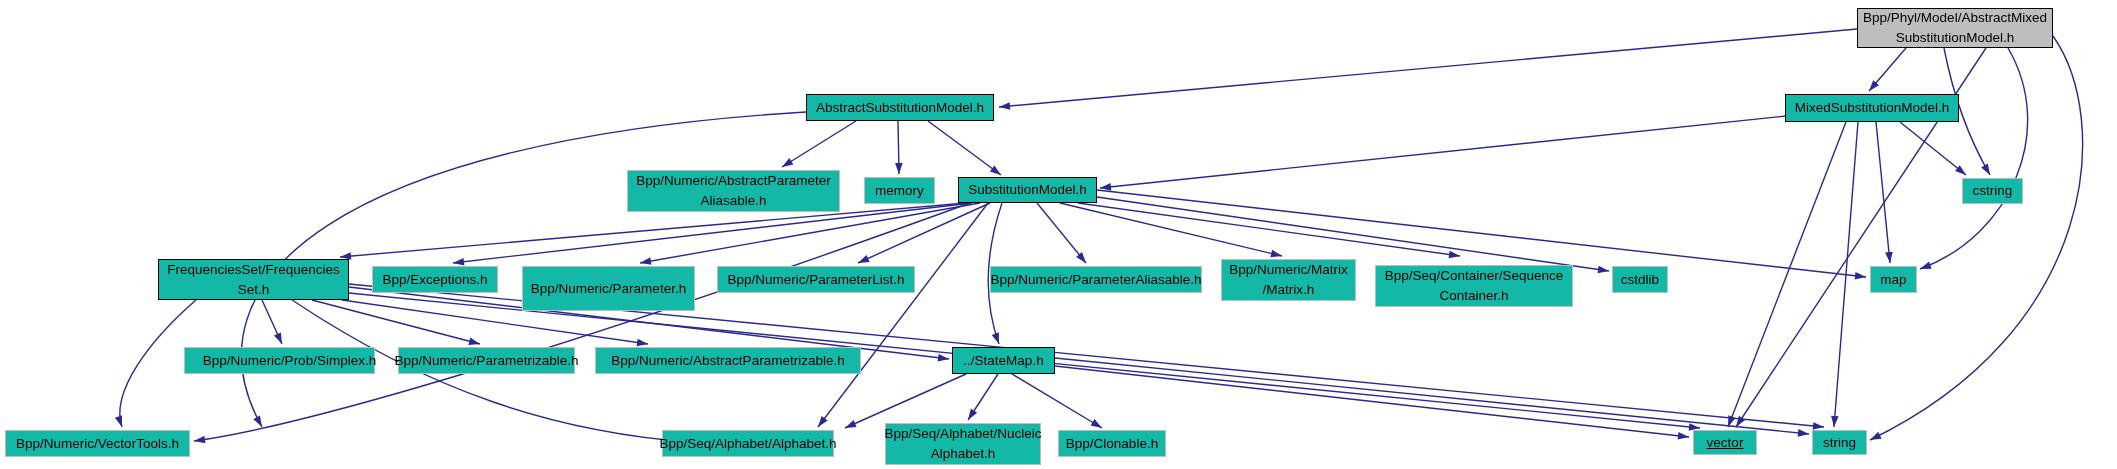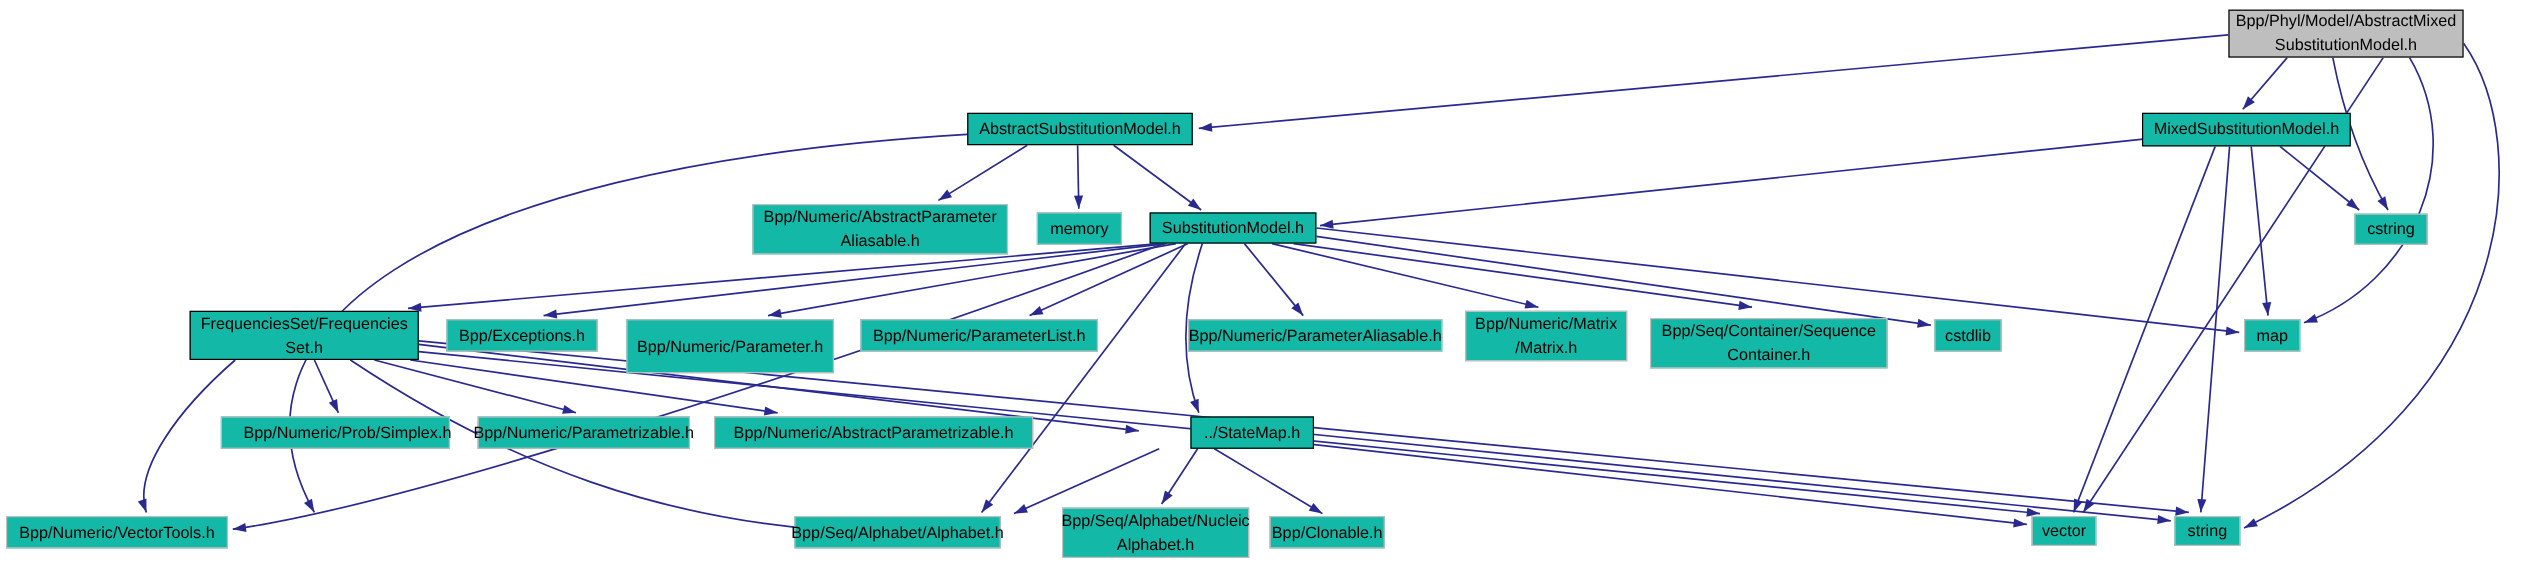--- a/index.html
+++ b/index.html
@@ -123,21 +123,21 @@
   <div class="node" id="param_aliasable" style="left: 990px; top: 266px; width: 212px; height: 27px;">Bpp/Numeric/ParameterAliasable.h</div>
   <div class="node" id="matrix" style="left: 1221px; top: 259px; width: 135px; height: 42px;">Bpp/Numeric/Matrix
 /Matrix.h</div>
   <div class="node" id="seq_container" style="left: 1375px; top: 265px; width: 198px; height: 42px;">Bpp/Seq/Container/Sequence
 Container.h</div>
   <div class="node" id="cstdlib" style="left: 1612px; top: 266px; width: 56px; height: 27px;">cstdlib</div>
   <div class="node" id="map" style="left: 1870px; top: 266px; width: 47px; height: 27px;">map</div>
   <div class="node" id="simplex" style="left: 184px; top: 347px; width: 191px; height: 27px; padding-left: 24px;">Bpp/Numeric/Prob/Simplex.h</div>
   <div class="node" id="parametrizable" style="left: 398px; top: 347px; width: 177px; height: 27px;">Bpp/Numeric/Parametrizable.h</div>
   <div class="node" id="abstract_parametrizable" style="left: 595px; top: 347px; width: 266px; height: 27px;">Bpp/Numeric/AbstractParametrizable.h</div>
-  <div class="node accent" id="state_map" style="left: 952px; top: 347px; width: 103px; height: 27px; margin-left: 40px;">../StateMap.h</div>
+  <div class="node accent" id="state_map" style="left: 952px; top: 347px; width: 103px; height: 27px;">../StateMap.h</div>
   <div class="node" id="vector_tools" style="left: 5px; top: 430px; width: 185px; height: 27px;">Bpp/Numeric/VectorTools.h</div>
   <div class="node" id="alphabet" style="left: 662px; top: 430px; width: 172px; height: 27px;">Bpp/Seq/Alphabet/Alphabet.h</div>
   <div class="node" id="nucleic_alphabet" style="left: 885px; top: 423px; width: 156px; height: 42px;">Bpp/Seq/Alphabet/Nucleic
 Alphabet.h</div>
-  <div class="node" id="clonable" style="left: 1058px; top: 430px; width: 96px; height: 27px;">Bpp/Clonable.h</div>
-  <div class="node" id="vector" style="left: 1693px; top: 430px; width: 54px; height: 25px;">vector</div>
+  <div class="node" id="clonable" style="left: 1058px; top: 430px; width: 108px; height: 27px;">Bpp/Clonable.h</div>
+  <div class="node" id="vector" style="left: 1693px; top: 430px; width: 64px; height: 25px; text-decoration: underline;">vector</div>
   <div class="node" id="string" style="left: 1812px; top: 430px; width: 55px; height: 25px;">string</div>
 </div>
 
 </body></html>

